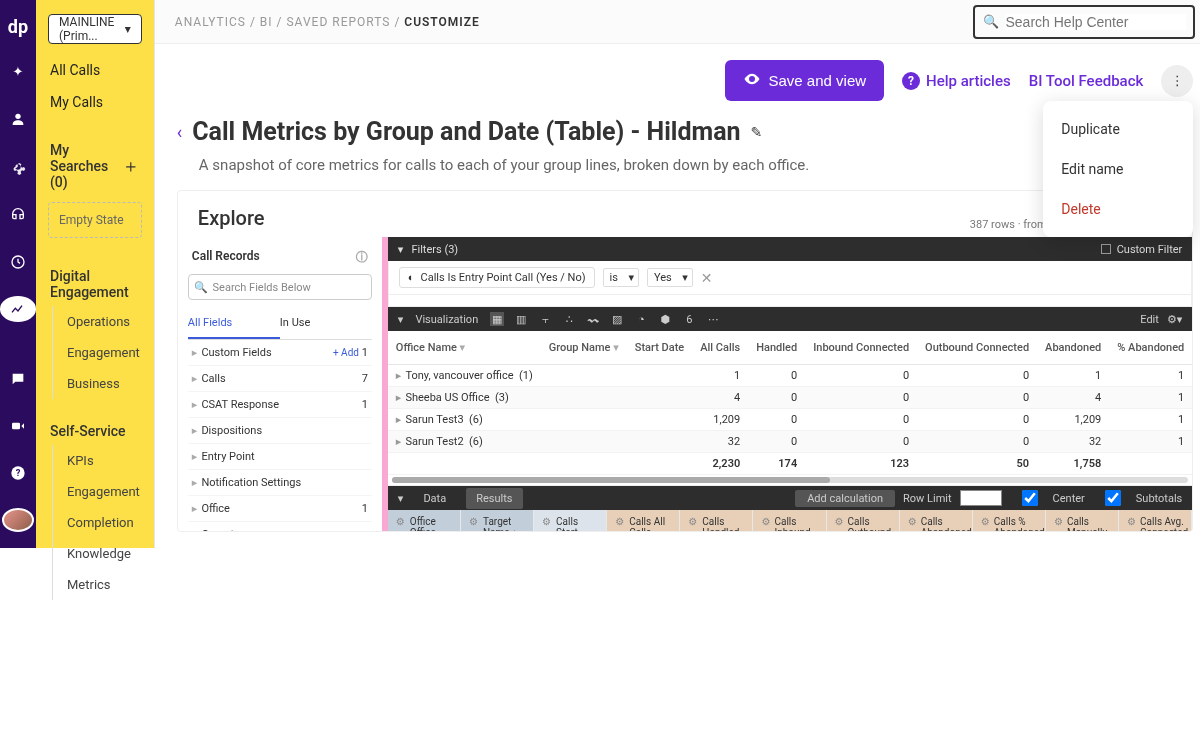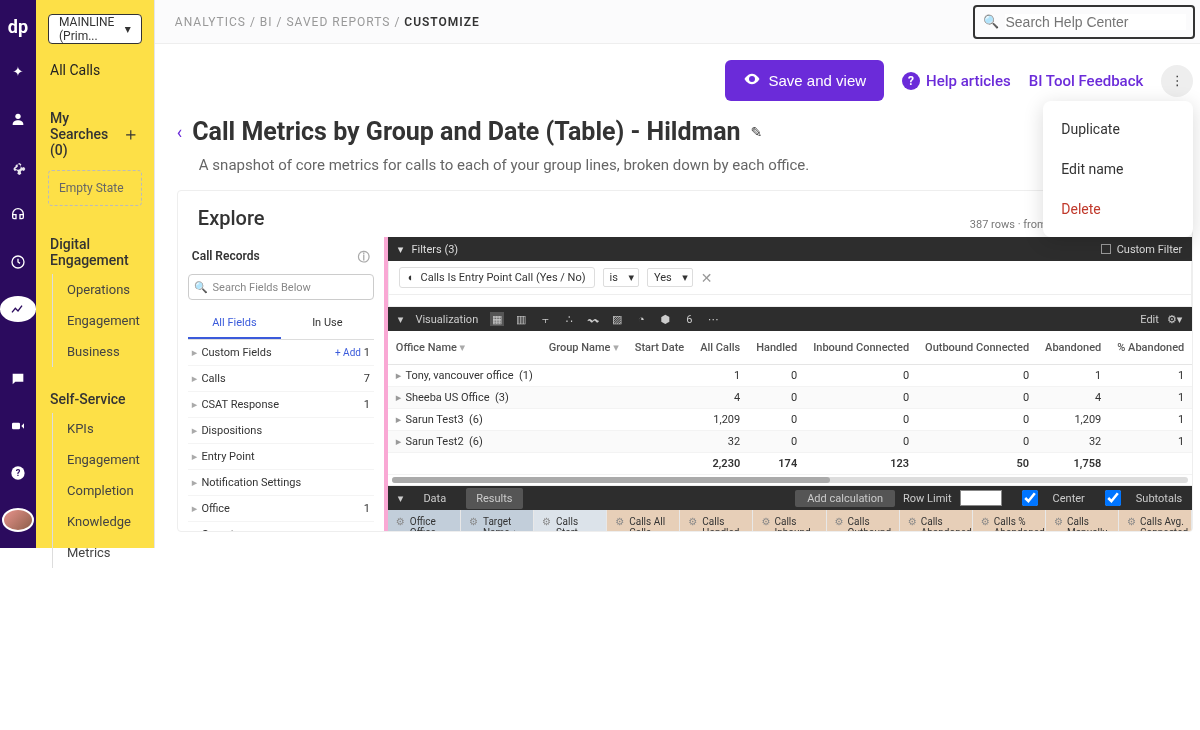--- a/index.html
+++ b/index.html
@@ -47,25 +47,25 @@
 .title-row h1 { font-size: 25px; font-weight: 700; }
 .title-row .pen { font-size: 14px; cursor: pointer; }
 .subtitle { padding: 6px 44px 16px; color: #666; font-size: 15px; }
 
 
 .explore-wrap { margin: 0 22px 16px; border: 1px solid #eee; border-radius: 4px; overflow: hidden; }
 .explore-head { display: flex; align-items: center; justify-content: space-between; padding: 14px 20px 6px; }
 .explore-head h2 { font-size: 20px; font-weight: 500; }
 .explore-meta { color: #777; font-size: 11px; text-align: right; }
 .explore-body { display: flex; }
-.exp-left { width: 210px; border-right: 4px solid #f9a8d4; padding: 8px 10px; }
+.exp-left { width: 210px; border-right: 6px solid #f9a8d4; padding: 8px 10px; }
 .exp-left .panel-title { font-size: 12px; font-weight: 600; padding: 4px 4px 8px; display: flex; justify-content: space-between; }
 .exp-left .field-search { border: 1px solid #ccc; border-radius: 4px; height: 26px; padding: 0 6px; display: flex; align-items: center; gap: 4px; font-size: 11px; color: #888; margin-bottom: 8px; }
 .exp-tabs { display: flex; border-bottom: 1px solid #ddd; font-size: 11px; }
-.exp-tabs .tab { flex: 1; text-align: center; padding: 8px 0; cursor: pointer; }
+.exp-tabs .tab { flex: 1; text-align: left; padding: 8px 0; cursor: pointer; }
 .exp-tabs .tab.active { color: #3b5bdb; border-bottom: 2px solid #3b5bdb; }
 .field-row { display: flex; justify-content: space-between; align-items: center; font-size: 11px; padding: 6px 4px; border-bottom: 1px solid #f4f4f4; cursor: pointer; }
 .field-row .fname { display: flex; align-items: center; gap: 4px; }
 .field-row .add { color: #3b5bdb; font-size: 10px; }
 .exp-left .footer { font-size: 10px; color: #888; padding: 8px 4px; }
 
 .exp-right { flex: 1; display: flex; flex-direction: column; min-width: 0; }
 .dark-bar { background: #2d2d2d; color: #ddd; font-size: 11px; height: 24px; display: flex; align-items: center; padding: 0 10px; gap: 8px; }
 .dark-bar .right { margin-left: auto; display: flex; align-items: center; gap: 6px; }
 .filter-row { display: flex; align-items: center; gap: 8px; padding: 6px 10px; font-size: 11px; border: 1px solid #eee; border-top: none; }
@@ -160,20 +160,21 @@
       </div>
     <div class="avatar"></div>
   </div>
 
   <div class="sidebar">
     <div class="select-box">
       <span>MAINLINE (Prim...</span>
       <span>▾</span>
     </div>
     <div class="nav-item">All Calls</div>
+    <div class="nav-item">My Calls</div>
 
     <div class="section">
       <div class="section-head">
         <span>My Searches (0)</span>
         <span style="font-size:18px;cursor:pointer;">＋</span>
       </div>
       <div class="empty-box">Empty State</div>
     </div>
 
     <div class="section">

